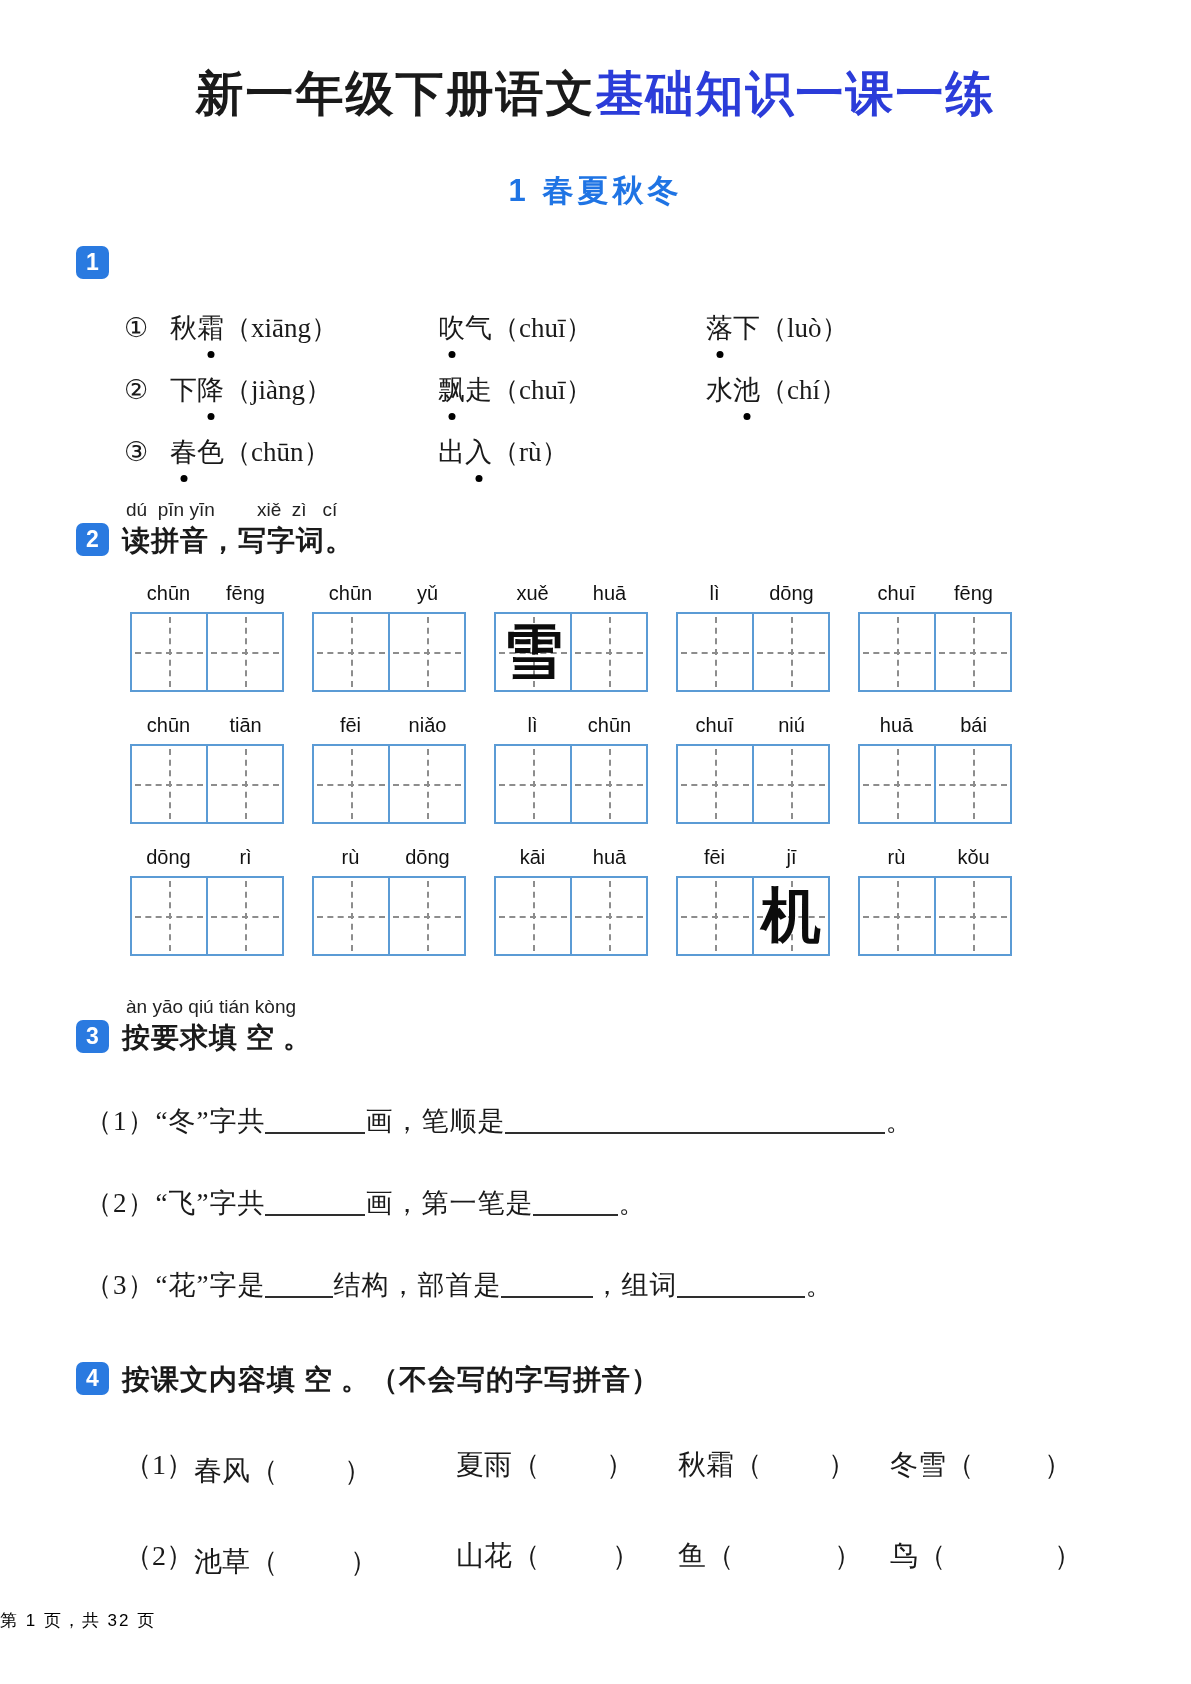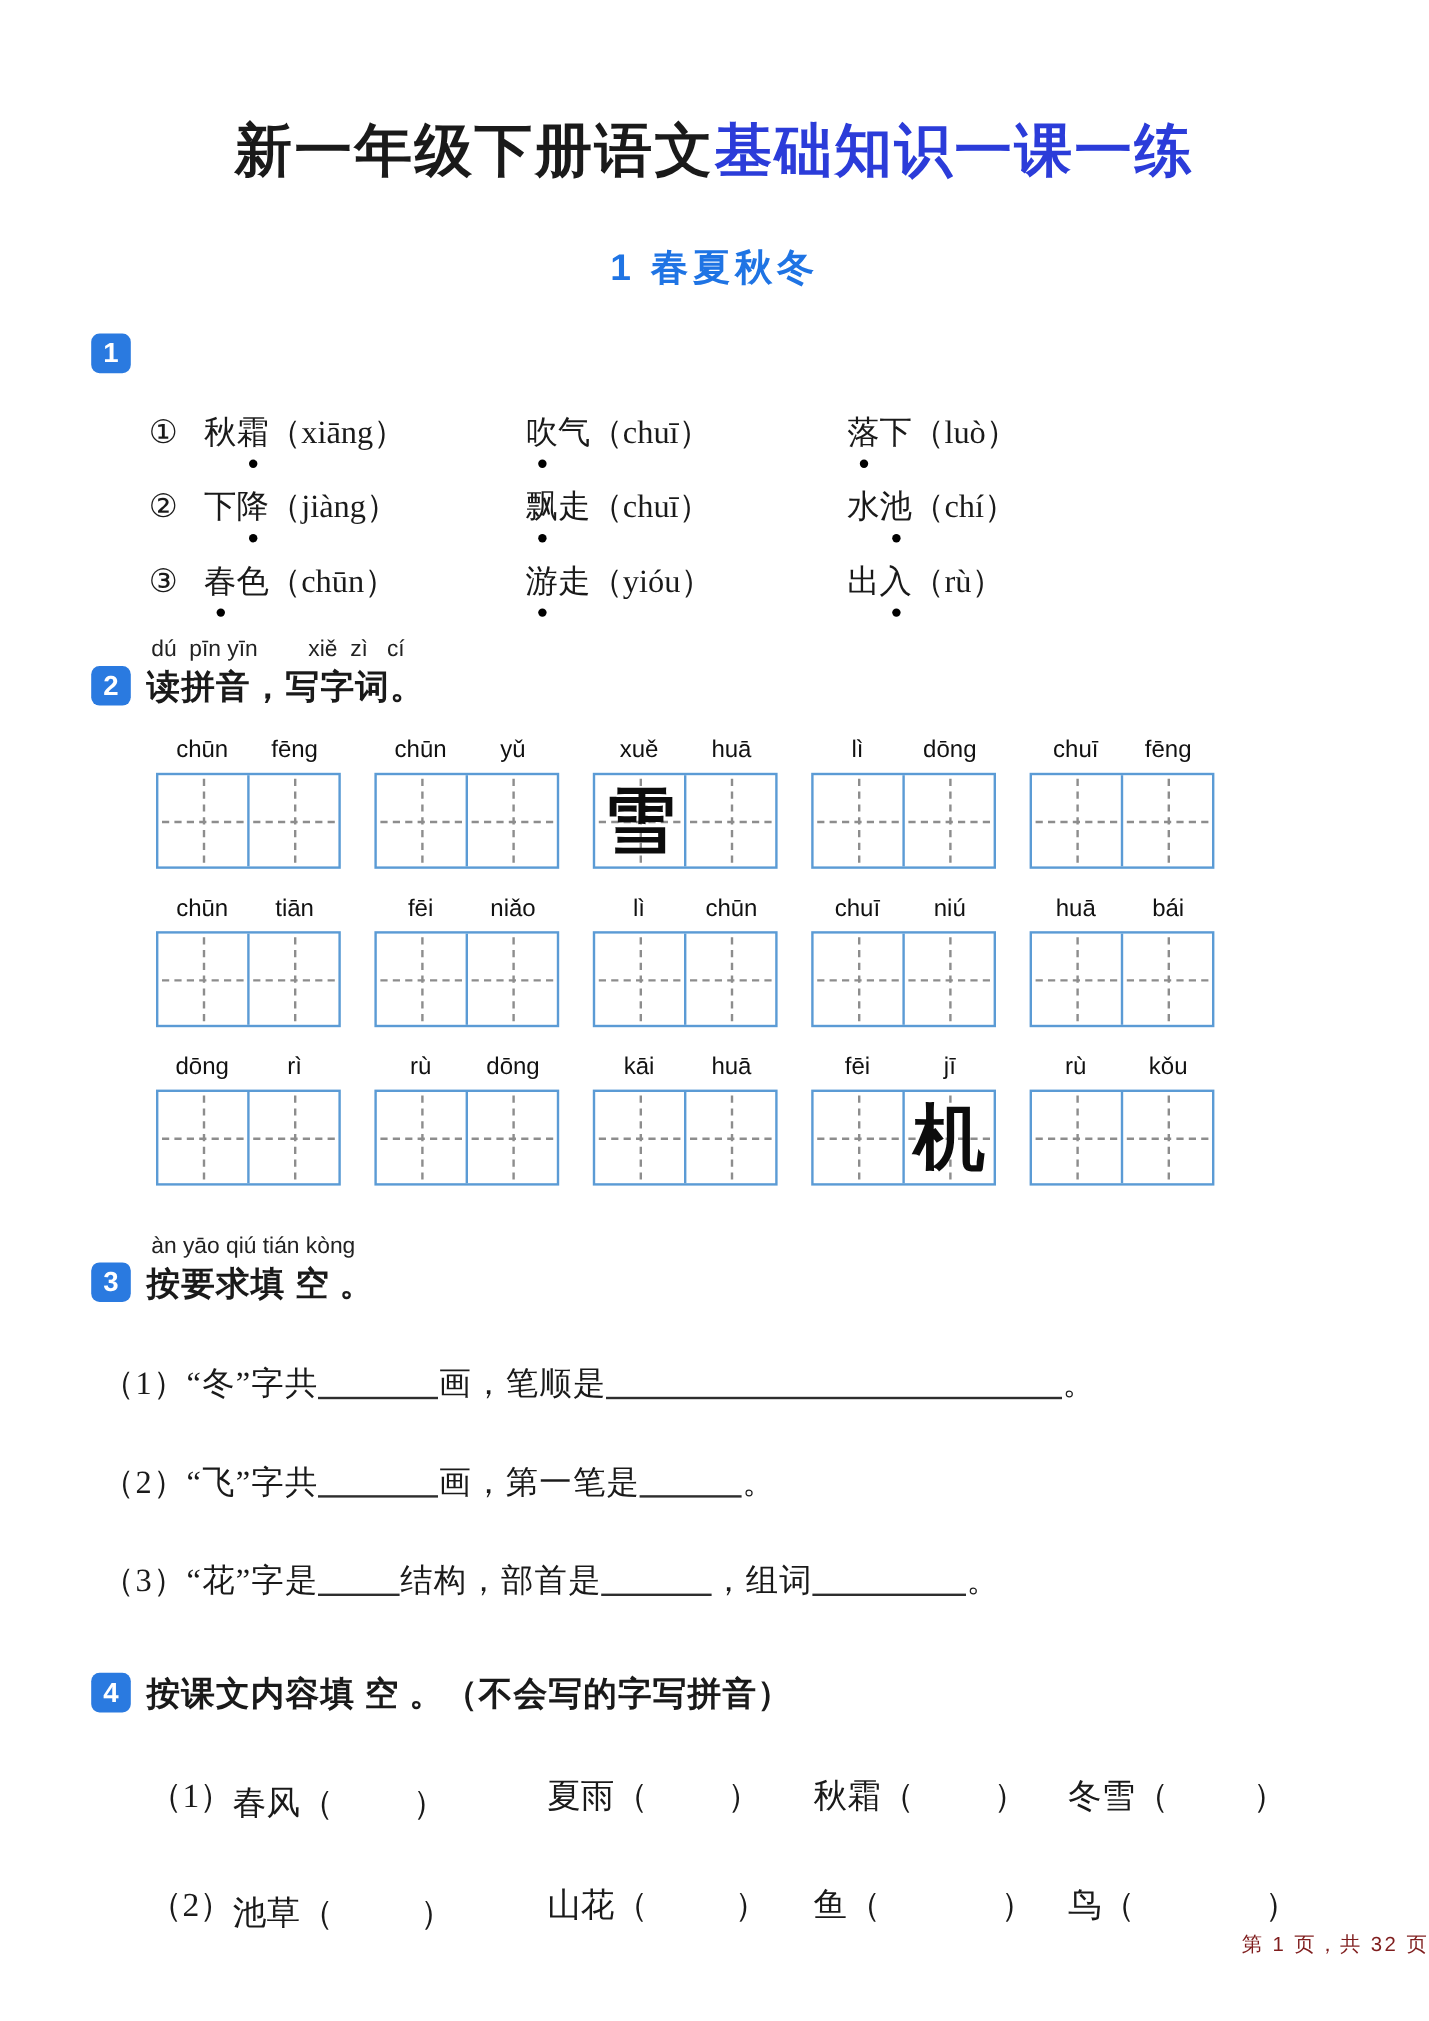--- a/index.html
+++ b/index.html
@@ -2,21 +2,21 @@
 <html style="--title-blue: #2b3cd9; --lesson-blue: #1f74e4; --badge-blue: #2a7ae0; --grid-border: #5b9bd5;"><head>
 <meta charset="utf-8">
 <style>
   html,body{margin:0;padding:0;}
   body{
     width:1191px;height:1684px;position:relative;overflow:hidden;
     background:#ffffff;color:#1a1a1a;
     font-family:"Liberation Sans", sans-serif;
   }
   .page-title{
-    text-align:center;margin-top:94px;font-size:48px;font-weight:900;
+    text-align:center;margin-top:62px;font-size:48px;font-weight:900;
     letter-spacing:2px;font-family:"Liberation Serif", serif;
   }
   .page-title .blue{color:var(--title-blue,#2b3cd9);}
   .lesson-title{
     text-align:center;margin-top:44px;font-size:31px;font-weight:800;
     letter-spacing:4px;color:var(--lesson-blue,#1f74e4);
   }
   .q-header{display:flex;align-items:flex-end;gap:13px;margin-left:76px;}
   .badge{
     width:33px;height:33px;border-radius:7px;flex:0 0 auto;
@@ -73,22 +73,22 @@
   
   .q4-row{display:flex;margin-left:124px;font-size:28px;margin-top:40px;align-items:center;
           font-family:"Liberation Serif", serif;}
   .q4-label{flex:0 0 auto;}
   .q4-item{flex:0 0 auto;}
   .q4-row .q4-item:nth-child(2){width:262px;margin-top:13px;}
   .q4-row .q4-item:nth-child(3){width:222px;}
   .q4-row .q4-item:nth-child(4){width:212px;}
   .paren-gap{display:inline-block;}
   .footer{
-    position:absolute;left:0;right:0;bottom:52px;text-align:right;
-    font-size:17px;color:#7f1d1d;letter-spacing:2px;
+    position:absolute;left:0;right:0;bottom:52px;text-align:left;
+    font-size:17px;color:#000000;letter-spacing:2px;
   }
   .mt-q2{margin-top:16px;}
   .mt-q3{margin-top:40px;}
   .mt-q4{margin-top:58px;}
   .q1-block{margin-top:34px;}
   .q1-options{margin-top:14px;}
 </style>
 </head>
 <body>
 
@@ -111,21 +111,20 @@
       </div>
       <div class="q1-row">
         <span class="q1-label">②</span>
         <span class="q1-item"><span class="word"><span class="ch">下</span><span class="ch dot">降</span></span><span class="py">（jiàng）</span></span>
         <span class="q1-item"><span class="word"><span class="ch dot">飘</span><span class="ch">走</span></span><span class="py">（chuī）</span></span>
         <span class="q1-item"><span class="word"><span class="ch">水</span><span class="ch dot">池</span></span><span class="py">（chí）</span></span>
       </div>
       <div class="q1-row">
         <span class="q1-label">③</span>
         <span class="q1-item"><span class="word"><span class="ch dot">春</span><span class="ch">色</span></span><span class="py">（chūn）</span></span>
-        <span class="q1-item"><span class="word"><span class="ch dot">游</span><span class="ch">走</span></span><span class="py">（yióu）</span></span>
         <span class="q1-item"><span class="word"><span class="ch">出</span><span class="ch dot">入</span></span><span class="py">（rù）</span></span>
       </div>
     </div>
 </div>
 
 <div class="q-header mt-q2">
   <div class="badge">2</div>
   <div class="q-title-col">
     <div class="pinyin">dú  pīn yīn        xiě  zì   cí</div>
     <div class="q-text">读拼音，写字词。</div>

